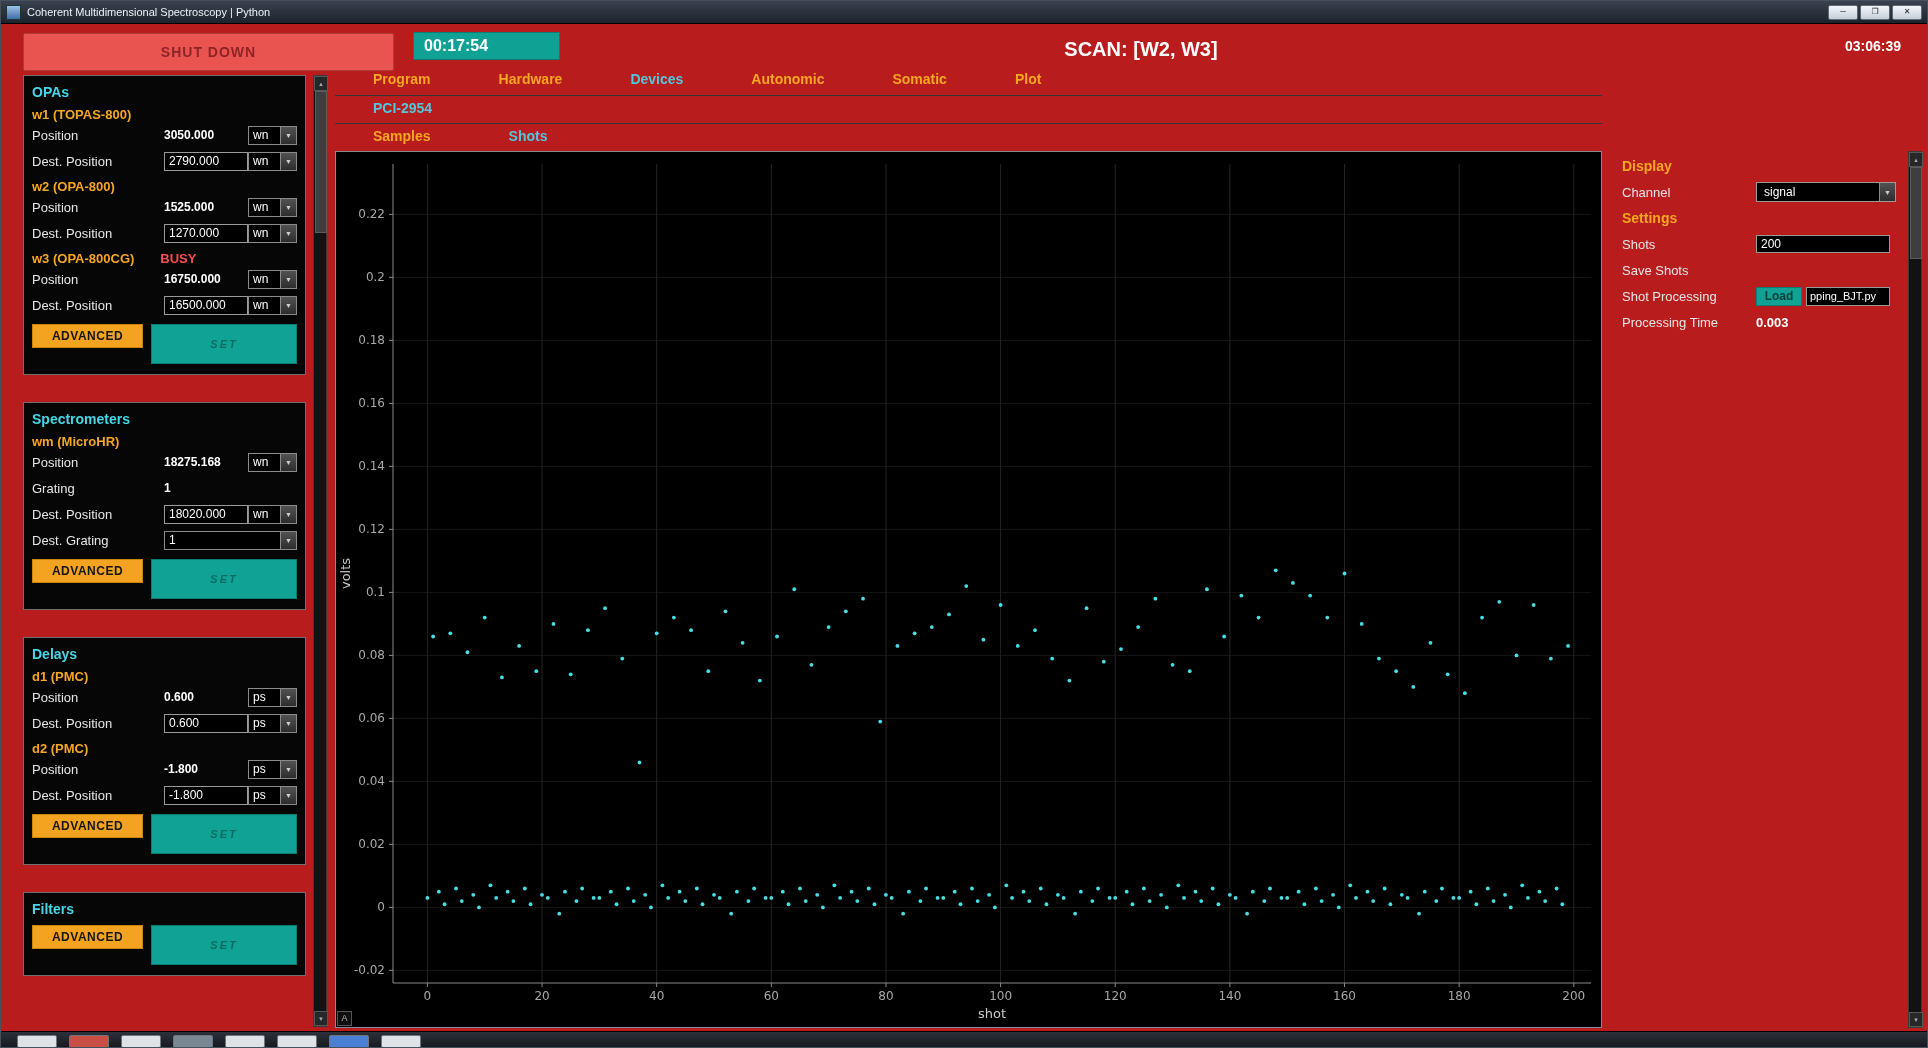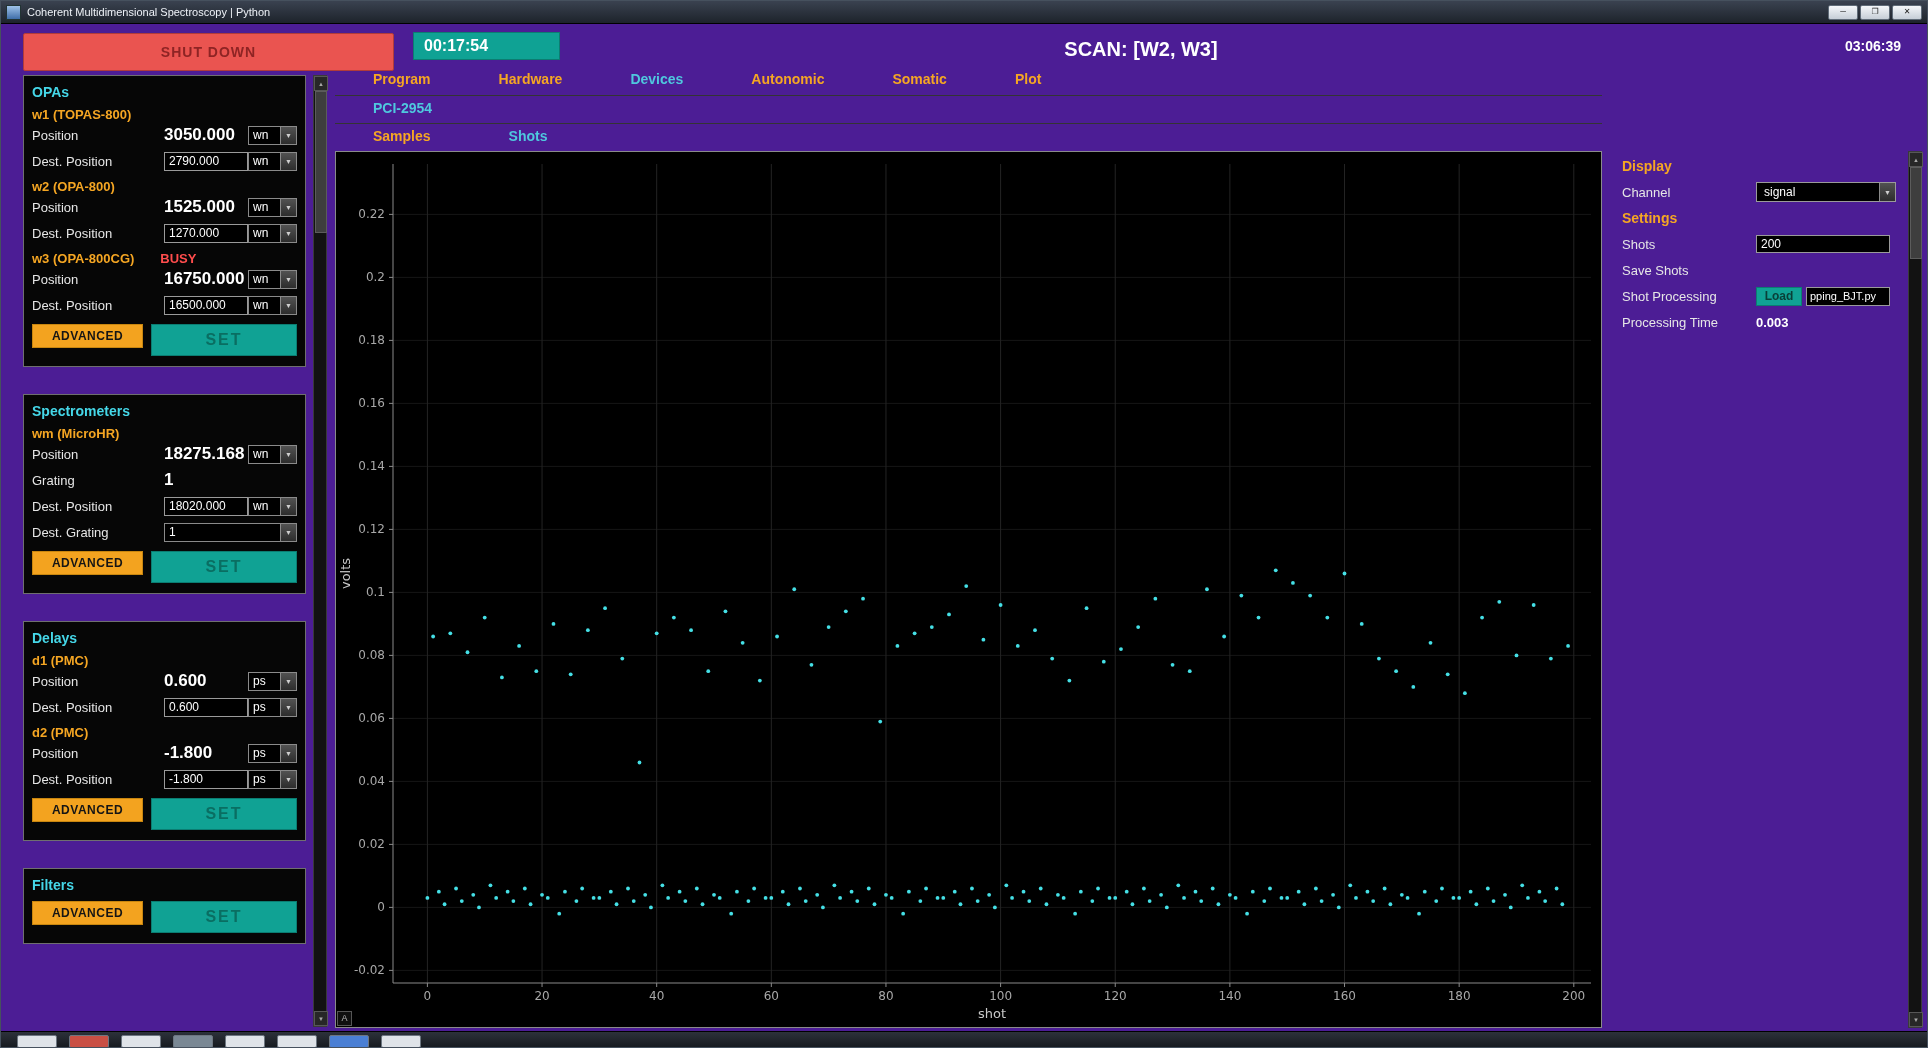--- a/index.html
+++ b/index.html
@@ -1,16 +1,16 @@
 <!DOCTYPE html>
 <html><head>
 <meta charset="utf-8">
 <style>
   html,body{margin:0;padding:0;background:#000;}
-  .screen{position:relative;width:1928px;height:1048px;background:#4c1d95;overflow:hidden;
+  .screen{position:relative;width:1928px;height:1048px;background:#b91c1c;overflow:hidden;
           font-family:"Liberation Sans",sans-serif;border:1px solid #46515e;box-sizing:border-box;}
 
   
   .titlebar{position:absolute;top:0;left:0;right:0;height:22px;
             background:linear-gradient(#3a4250,#1d232b);display:flex;align-items:center;
             padding:0 5px;gap:6px;border-bottom:1px solid #000;}
   .app-icon{width:13px;height:13px;background:linear-gradient(#9fc2e8,#3f6ea8);border:1px solid #233;}
   .title-text{color:#eef2f7;font-size:11px;}
   .win-controls{margin-left:auto;display:flex;gap:2px;}
   .win-btn{width:30px;height:15px;background:linear-gradient(#f4f7fa,#c6ced7);border:1px solid #5f6b78;
@@ -31,35 +31,35 @@
   
   .sidebar{position:absolute;left:22px;top:74px;width:283px;height:952px;display:flex;
            flex-direction:column;gap:27px;overflow:hidden;}
   .group{border:1px solid #6f6f6f;background:#060606;padding:8px 8px 10px;box-sizing:border-box;}
   .group-header{color:#45d7e8;font-weight:bold;font-size:14px;height:18px;}
   .device-line{display:flex;align-items:flex-end;gap:26px;height:20px;}
   .device-name{color:#f5a623;font-weight:bold;font-size:13px;}
   .device-status{color:#ff4d4d;font-weight:bold;font-size:13px;}
   .ctl-row{display:flex;align-items:center;height:26px;}
   .ctl-label{flex:0 0 132px;color:#e6e6e6;font-size:13px;}
-  .ctl-value{flex:0 0 84px;color:#fff;font-weight:bold;font-size:17px;white-space:nowrap;overflow:hidden;}
+  .ctl-value{flex:0 0 84px;color:#fff;font-weight:bold;font-size:12px;white-space:nowrap;overflow:hidden;}
   .ctl-input{flex:0 0 84px;width:84px;box-sizing:border-box;background:#000;border:1px solid #9a9a9a;
              color:#fff;font-size:12px;height:19px;padding:0 4px;font-family:"Liberation Sans",sans-serif;}
   .unit-select,.wide-select{display:flex;align-items:center;border:1px solid #8a8a8a;height:19px;
              box-sizing:border-box;background:#000;margin-left:0;}
   .unit-select{width:50px;}
   .wide-select{width:134px;}
   .unit-text,.ws-text{flex:1;padding-left:4px;color:#fff;font-size:12px;}
   .unit-arrow{width:15px;height:100%;background:linear-gradient(#525252,#2d2d2d);color:#cfcfcf;
               font-size:7px;display:flex;align-items:center;justify-content:center;border-left:1px solid #8a8a8a;}
   .btn-row{display:flex;gap:8px;margin-top:6px;}
   .btn-advanced{flex:0 0 111px;height:24px;background:#f3a31f;border:1px solid #c8860f;color:#151515;
                 font-weight:bold;font-size:12px;letter-spacing:.5px;}
-  .btn-set{flex:1;height:32px;background:#10a294;border:1px solid #0b7d72;color:#0a6e62;
-           font-weight:bold;font-size:16px;letter-spacing:2px;}
+  .btn-set{flex:1;height:40px;background:#10a294;border:1px solid #0b7d72;color:#0a6e62;
+           font-weight:bold;font-size:11px;letter-spacing:2px;font-style:italic;}
 
   
   #menu{position:absolute;left:372px;top:70px;display:flex;gap:68px;}
   #deviceTabs{position:absolute;left:372px;top:99px;display:flex;gap:70px;}
   #viewTabs{position:absolute;left:372px;top:127px;display:flex;gap:78px;}
   .tab-item{font-weight:bold;font-size:14px;color:#f5a623;cursor:pointer;}
   .tab-item.active{color:#4fc8de;}
   .sep{position:absolute;left:334px;width:1267px;height:1px;background:#343434;}
 
   

